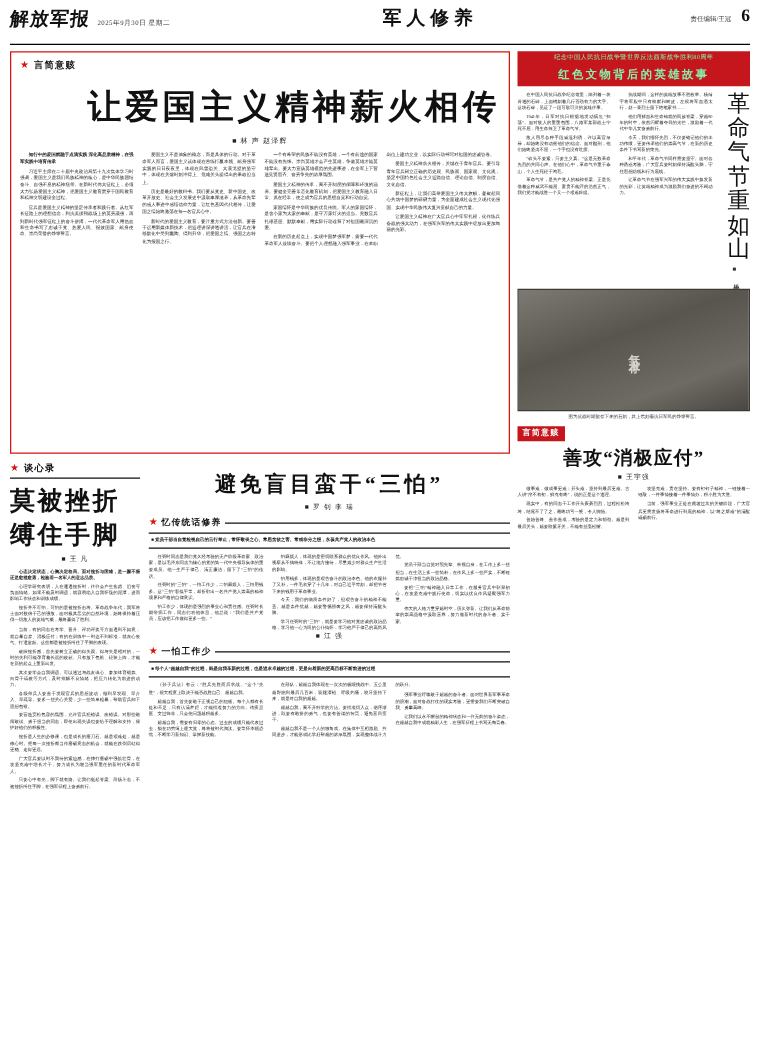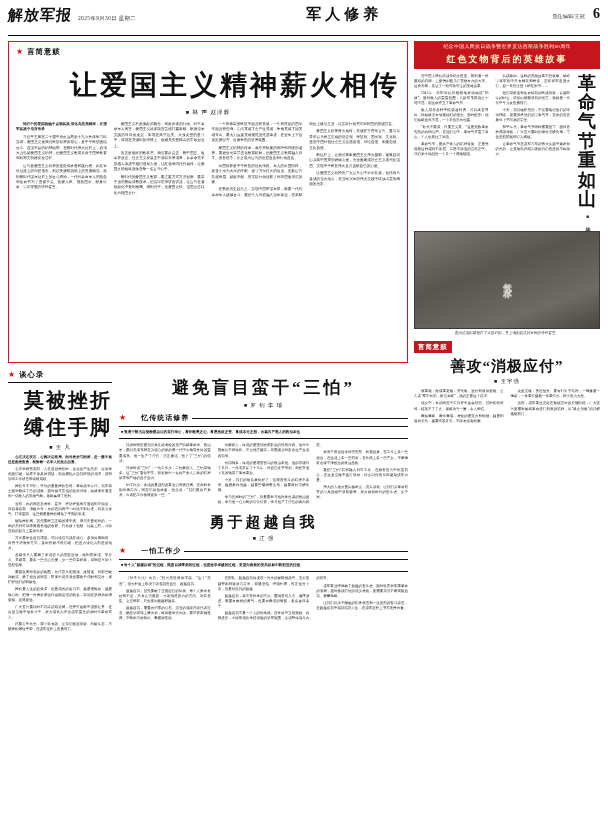--- a/index.html
+++ b/index.html
@@ -43,35 +43,35 @@
   .sec-h{display:flex;align-items:center;gap:4px;border-bottom:1px solid #111;padding-bottom:2px;margin-bottom:4px;}
   .sec-title{text-align:center;font-size:17px;font-weight:bold;letter-spacing:3px;margin:6px 0 3px 0;}
   .sec-title.sm{font-size:15px;}
   .sub-byline{text-align:center;font-size:5.4px;color:#222;letter-spacing:1px;margin-bottom:4px;}
 
   .twoUp{display:flex;gap:7px;}
   .leftNarrow{width:104px;}
   .rightWide{flex:1;}
 
   .boxhead{display:flex;align-items:center;gap:3px;margin:4px 0 3px 0;}
-  .boxhead .bt{font-size:7px;font-weight:bold;letter-spacing:1px;margin-left:12px;}
+  .boxhead .bt{font-size:7px;font-weight:bold;letter-spacing:1px;}
   .hline{flex:1;height:1px;background:#111;}
 
   .quote-box{border-top:1px solid #111;border-bottom:1px solid #111;padding:3px 2px;margin:3px 0 4px 0;}
   .quote-box p{font-size:3.6px;line-height:1.5;margin:0;text-align:justify;font-weight:bold;word-break:break-all;}
 
-  .bigtitle-v{font-size:20px;font-weight:bold;letter-spacing:2px;text-align:right;margin:4px 0 3px;}
-
-  
-  .banner{background:#c4161c;color:#fef9c3;text-align:center;padding:3px 2px;}
+  .bigtitle-v{font-size:20px;font-weight:bold;letter-spacing:2px;text-align:left;margin:4px 0 3px;}
+
+  
+  .banner{background:#c4161c;color:#86efac;text-align:center;padding:3px 2px;}
   .banner .l1{font-size:5px;letter-spacing:.3px;line-height:1.3;}
   .banner .l2{font-size:9px;font-weight:bold;letter-spacing:2px;margin-top:2px;font-family:"Liberation Serif",serif;}
   .vtitle-wrap{display:flex;gap:4px;margin-top:5px;}
   .v-article{flex:1;}
-  .vtitle{width:26px;text-align:center;font-size:18px;font-weight:bold;line-height:1.08;letter-spacing:0;}
+  .vtitle{width:26px;text-align:right;font-size:18px;font-weight:normal;line-height:1.08;letter-spacing:0;}
   .v-author{font-size:5px;writing-mode:vertical-rl;margin:4px auto 0;color:#333;letter-spacing:1px;}
   .stone{margin-top:6px;height:96px;background:linear-gradient(160deg,#7d7a74 0%,#58554f 40%,#6e6b65 75%,#4a4742 100%);
          position:relative;overflow:hidden;border:1px solid #3c3a36;}
   .stone .carve{position:absolute;inset:0;display:flex;align-items:center;justify-content:center;color:#e8e4dc;
          font-size:9px;letter-spacing:2px;font-weight:bold;opacity:.85;writing-mode:vertical-rl;}
   .caption{font-size:3.6px;color:#333;text-align:center;margin-top:2px;}
   .redtag{display:inline-block;background:#c4161c;color:#fff;font-size:6.4px;font-weight:bold;padding:1.5px 4px;
           letter-spacing:1px;margin-top:6px;}
   .r-title{text-align:center;font-size:15px;font-weight:bold;letter-spacing:1px;margin:4px 0 2px;}
 </style>
@@ -162,21 +162,20 @@
             <p class="t">怕工作少，体现的是强烈的事业心和责任感。任弼时长期带病工作，同志们劝他休息，他总说：“我们是共产党员，应该把工作做得更多一些。”</p>
             <p class="t">怕麻烦人，体现的是密切联系群众的优良作风。他外出视察从不搞特殊，不让地方接待，尽量减少对群众生产生活的影响。</p>
             <p class="t">怕用钱多，体现的是艰苦奋斗的政治本色。他的衣服补了又补，一件毛衣穿了十几年，对自己近乎苛刻，却把节省下来的钱用于革命事业。</p>
             <p class="t">今天，我们的物质条件好了，但艰苦奋斗的精神不能丢。越是条件优越，越要警惕骄奢之风，越要保持清醒头脑。</p>
             <p class="t">学习任弼时的“三怕”，就是要学习他对党忠诚的政治品格，学习他一心为民的公仆情怀，学习他严于律己的高尚风范。</p>
             <p class="t">党员干部当自觉对照先辈、检视自身，在工作上多一些担当，在生活上多一些简朴，在作风上多一些严实，不断锤炼忠诚干净担当的政治品格。</p>
             <p class="t">要把“三怕”精神融入日常工作，在服务官兵中彰显初心，在攻坚克难中践行使命，切实以优良作风凝聚强军力量。</p>
             <p class="t">伟大的人格力量穿越时空，历久弥新。让我们从革命前辈的崇高品格中汲取营养，努力做新时代的奋斗者、实干家。</p>
           </div>
 
-          <div class="sec-title sm" style="margin-top:8px">勇于超越自我</div>
           <div class="sub-byline">■ 江 强</div>
           <div class="boxhead">
             <span class="star">★</span>
             <span class="bt">一怕工作少</span>
             <span class="hline"></span>
           </div>
           <div class="quote-box">
             <p>■ 每个人“超越自我”的过程，既是自我革新的过程，也是追求卓越的过程，更是向着新的更高目标不断前进的过程</p>
           </div>
           <div class="cols3">

